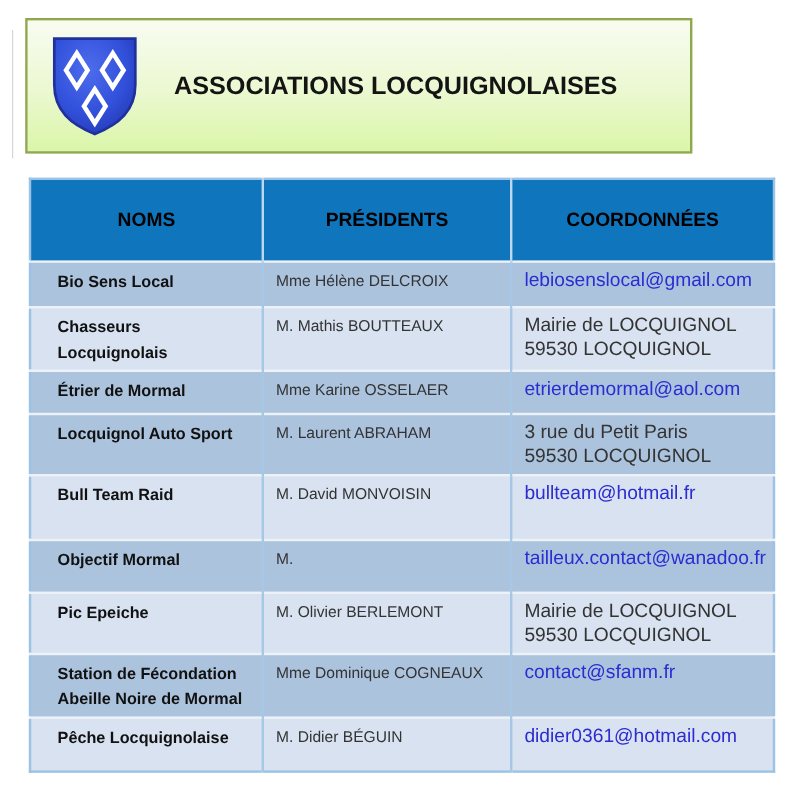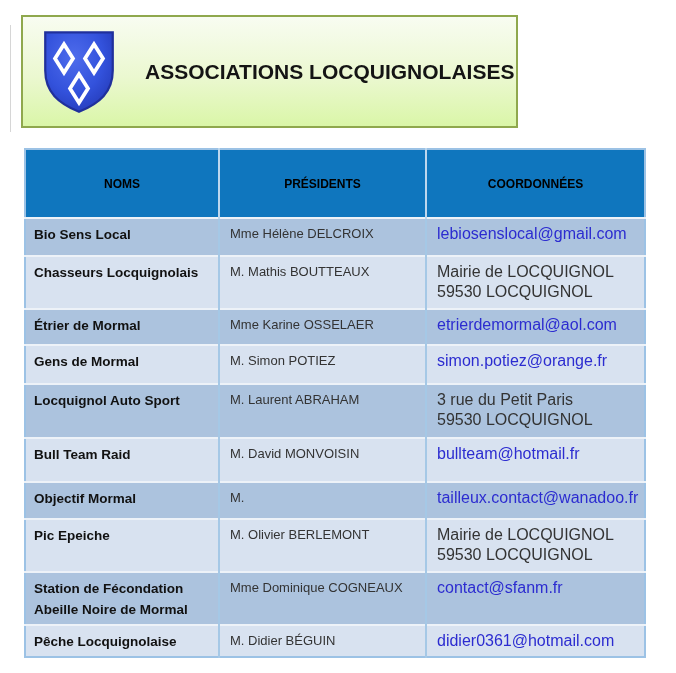--- a/index.html
+++ b/index.html
@@ -4,21 +4,21 @@
 <style>
   * { margin:0; padding:0; box-sizing:border-box; }
   html,body { background:#ffffff; }
   body {
     width:676px; height:673px; position:relative; overflow:hidden;
     font-family:"Liberation Sans", sans-serif;
   }
 
   
   .banner {
-    position:absolute; left:21px; top:15px; width:497px; height:113px;
+    position:absolute; left:21px; top:15px; width:556px; height:113px;
     border:2px solid #8FA84D;
     background:linear-gradient(180deg,#F8FCF1 0%,#EBF8D0 55%,#DAF6A8 100%);
     display:flex; align-items:center;
   }
   
   .banner::before {
     content:""; position:absolute; left:-13px; top:8px; bottom:-6px;
     width:1px; background:#D6D6D6;
   }
   .shield { width:82px; height:84px; margin-left:15px; flex:0 0 auto; }
@@ -30,26 +30,26 @@
   
   table.assoc {
     position:absolute; left:24px; top:148px; width:620px;
     border-collapse:collapse; table-layout:fixed;
     border:2px solid #9CC2E5;
   }
   col.c1 { width:194px; } col.c2 { width:207px; } col.c3 { width:219px; }
 
   thead tr { height:69px; }
   th {
-    background:#0F76BE; color:#000000; font-size:12px; font-weight:bold;
+    background:#0F76BE; color:#000000; font-size:16px; font-weight:bold;
     text-align:center; vertical-align:middle;
   }
   th + th { border-left:2px solid #BDD7EE; }
 
-  td { vertical-align:top; padding:5px 6px 4px 8px;margin-left:34px; }
+  td { vertical-align:top; padding:5px 6px 4px 22px;margin-left:34px; }
   td + td { border-left:2px solid #A5C8E6; padding-left:10px; }
   tbody td { border-top:2px solid #EDF2F8; }
 
   tr.band-dark  td { background:#ACC3DE; }
   tr.band-light td { background:#D8E2F0; }
 
   tbody tr:nth-child(1){height:38px}
   tbody tr:nth-child(2){height:53px}
   tbody tr:nth-child(3){height:36px}
   tbody tr:nth-child(4){height:39px}
@@ -117,27 +117,20 @@
           <span class="address-line">59530 LOCQUIGNOL</span>
         </td>
   </tr>
       <tr class="band-dark">
     <td class="name-cell">Étrier de Mormal</td>
     <td class="pres-cell">Mme Karine OSSELAER</td>
     <td class="contact-cell">
           <a href="#" class="email-link">etrierdemormal@aol.com</a>
         </td>
   </tr>
-      <tr class="band-light">
-    <td class="name-cell">Gens de Mormal</td>
-    <td class="pres-cell">M. Simon POTIEZ</td>
-    <td class="contact-cell">
-          <a href="#" class="email-link">simon.potiez@orange.fr</a>
-        </td>
-  </tr>
       <tr class="band-dark">
     <td class="name-cell">Locquignol Auto Sport</td>
     <td class="pres-cell">M. Laurent ABRAHAM</td>
     <td class="contact-cell">
           <span class="address-line">3 rue du Petit Paris</span>
           <span class="address-line">59530 LOCQUIGNOL</span>
         </td>
   </tr>
       <tr class="band-light">
     <td class="name-cell">Bull Team Raid</td>

